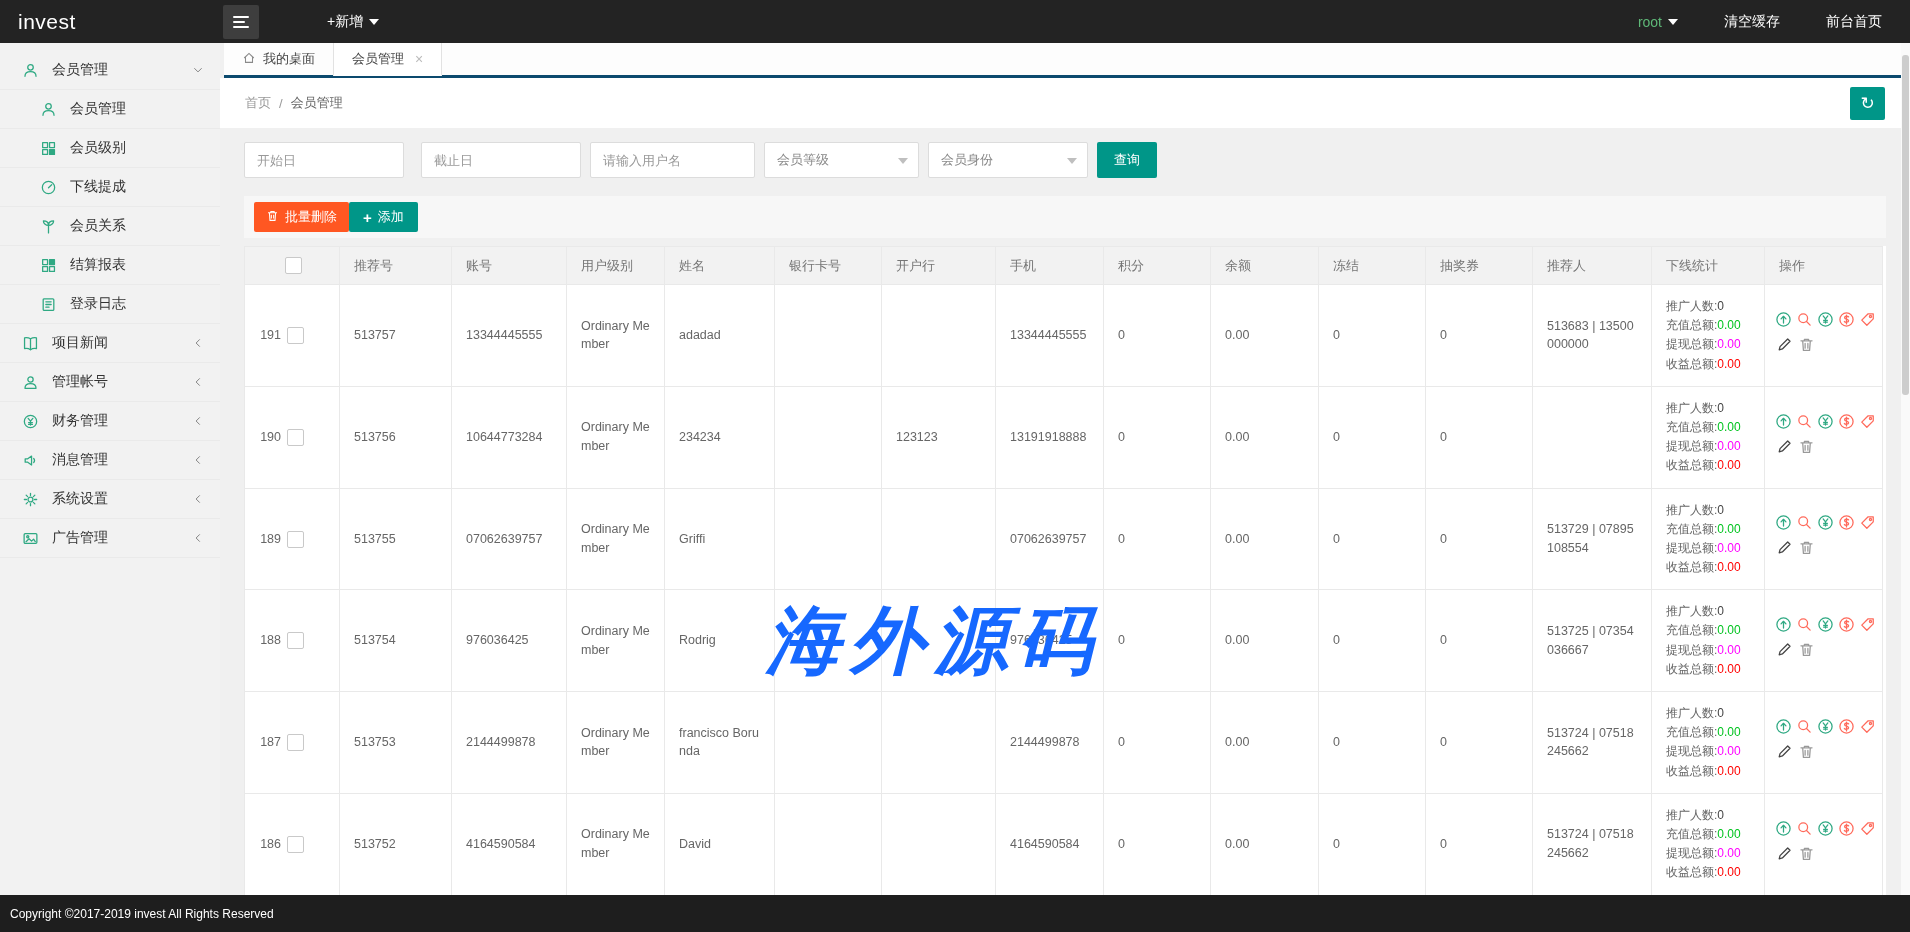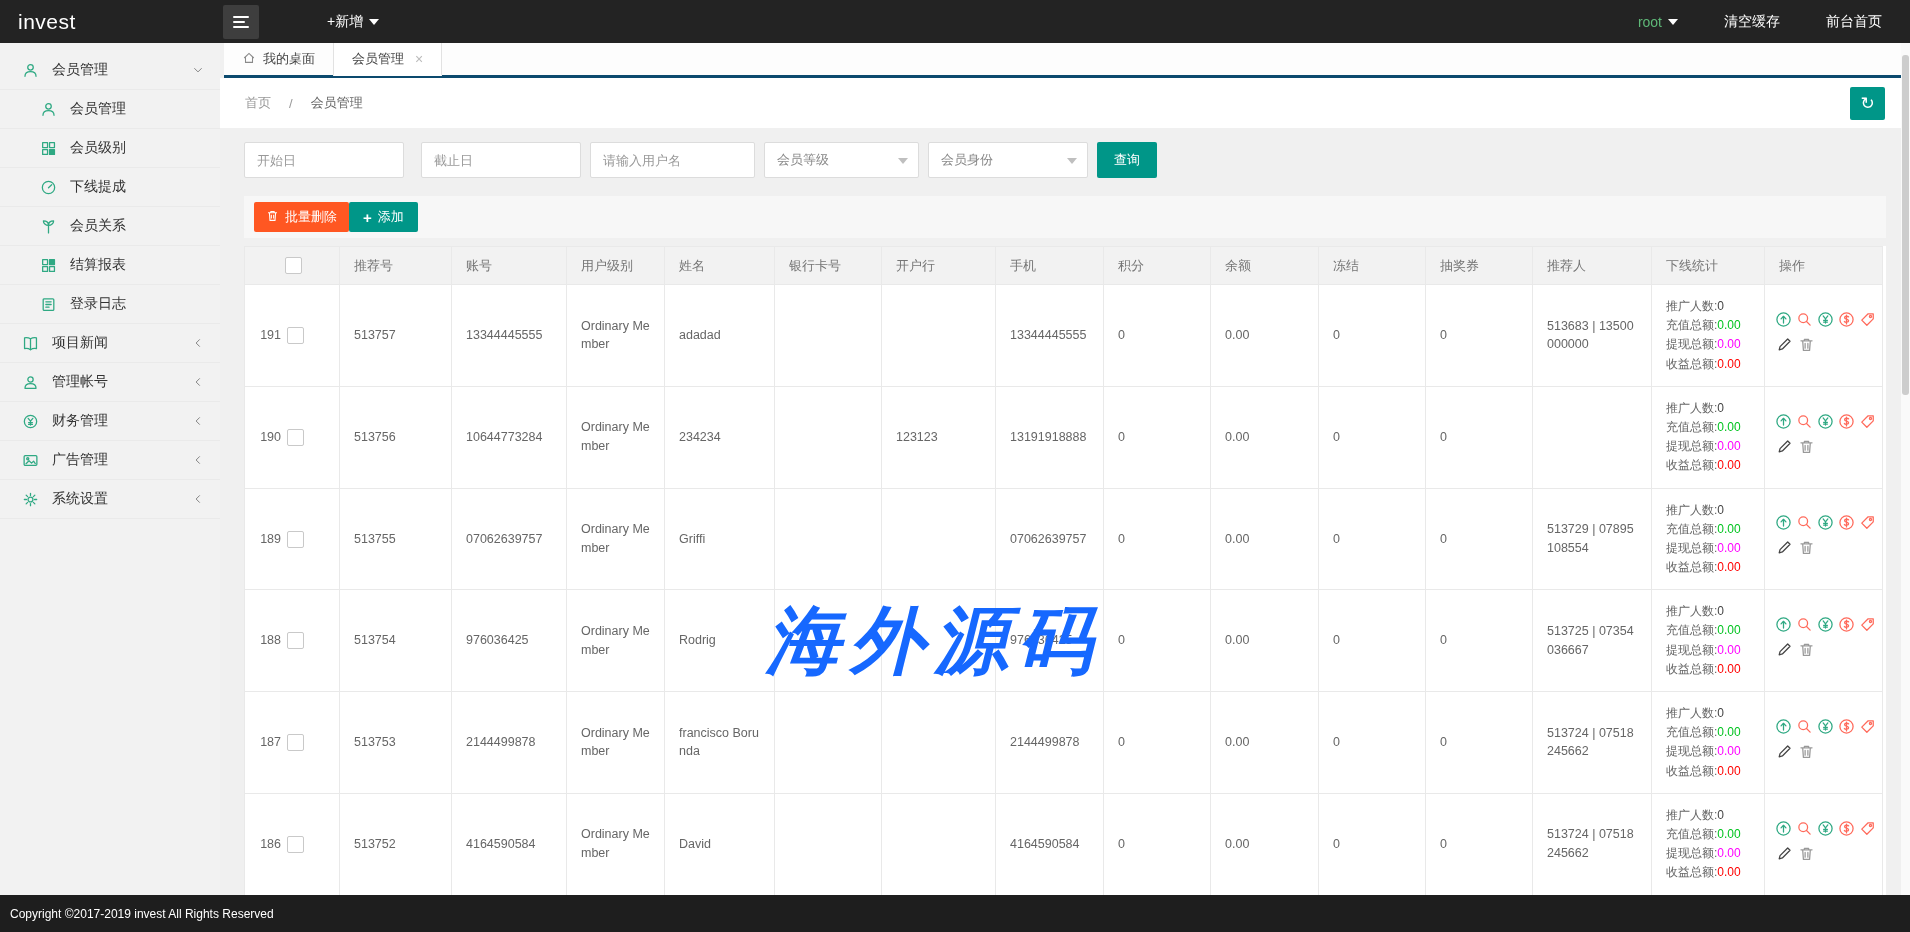--- a/index.html
+++ b/index.html
@@ -29,21 +29,21 @@
   .side-item .arrow svg { width:12px; height:12px; }
 
   
   .tabs { position:absolute; left:224px; top:43px; right:0; height:35px; background:#FDFDFD; border-bottom:3px solid #0c4a6e; display:flex; z-index:10; }
   .tab { display:flex; align-items:center; gap:7px; padding:0 18px; font-size:13px; color:#444; cursor:pointer; }
   .tab .home-ic svg { width:14px; height:14px; }
   .tab.active { background:#fff; border-left:1px solid #E2E2E2; border-right:1px solid #E2E2E2; margin-bottom:-1px; border-bottom:1px solid #fff; }
   .tab .close { color:#BBB; font-size:14px; margin-left:4px; cursor:pointer; }
 
   
-  .crumb-bar { position:absolute; left:220px; top:78px; right:0; height:50px; background:#fff; display:flex; align-items:center; padding:0 25px; font-size:13px; z-index:5;gap:10px; }
+  .crumb-bar { position:absolute; left:220px; top:78px; right:0; height:50px; background:#fff; display:flex; align-items:center; padding:0 25px; font-size:13px; z-index:5; }
   .crumb-bar .bc-home { color:#999; cursor:pointer; }
   .crumb-bar .bc-sep { color:#999; margin:0 8px; }
   .crumb-bar .bc-cur { color:#666; }
   .refresh-btn { margin-left:auto; width:35px; height:33px; background:#009688; color:#fff; border-radius:2px; display:flex; align-items:center; justify-content:center; font-size:17px; cursor:pointer; }
 
   
   .content { position:absolute; left:220px; top:128px; right:0; bottom:37px; background:#F0F0F0; overflow:hidden; padding:14px 24px 0; }
   .filter-row { display:flex; gap:9px; }
   .f-input { height:36px; background:#fff; border:1px solid #DCDCDC; border-radius:2px; padding:0 12px; font-size:13px; color:#333; font-family:inherit; }
   .f-input::placeholder { color:#999; }
@@ -207,38 +207,50 @@
           </svg>
         </span>
         <span>财务管理</span>
         <span class="arrow"><svg viewBox="0 0 16 16" fill="none" stroke="#777" stroke-width="1.2" stroke-linecap="round" stroke-linejoin="round">
             <path d="M10 3.5 5.5 8l4.5 4.5"></path>
           </svg></span>
       </div>
       <div class="side-item parent">
         <span class="s-icon">
           <svg viewBox="0 0 16 16" fill="none" stroke="#2FA983" stroke-width="1.2" stroke-linecap="round" stroke-linejoin="round">
+            <path d="M3 6.4v3.2h2.4L9 12.2V3.8L5.4 6.4H3z"></path>
+            <path d="M11 6c.9 1.1.9 2.9 0 4"></path>
+          </svg>
+        </span>
+        <span>消息管理</span>
+        <span class="arrow"><svg viewBox="0 0 16 16" fill="none" stroke="#777" stroke-width="1.2" stroke-linecap="round" stroke-linejoin="round">
+            <path d="M10 3.5 5.5 8l4.5 4.5"></path>
+          </svg></span>
+      </div>
+      <div class="side-item parent">
+        <span class="s-icon">
+          <svg viewBox="0 0 16 16" fill="none" stroke="#2FA983" stroke-width="1.2" stroke-linecap="round" stroke-linejoin="round">
+            <circle cx="8" cy="8" r="2.3"></circle>
+            <path d="M8 2.2v2M8 11.8v2M2.2 8h2M11.8 8h2M3.9 3.9l1.4 1.4M10.7 10.7l1.4 1.4M12.1 3.9l-1.4 1.4M5.3 10.7l-1.4 1.4"></path>
+          </svg>
+        </span>
+        <span>系统设置</span>
+        <span class="arrow"><svg viewBox="0 0 16 16" fill="none" stroke="#777" stroke-width="1.2" stroke-linecap="round" stroke-linejoin="round">
+            <path d="M10 3.5 5.5 8l4.5 4.5"></path>
+          </svg></span>
+      </div>
+      <div class="side-item parent">
+        <span class="s-icon">
+          <svg viewBox="0 0 16 16" fill="none" stroke="#2FA983" stroke-width="1.2" stroke-linecap="round" stroke-linejoin="round">
             <rect x="2" y="3.5" width="12" height="9" rx="1"></rect>
             <circle cx="5.4" cy="6.4" r="1"></circle>
             <path d="M3.8 11l2.8-2.8 2.4 2.3 1.9-1.9 1.6 2.4"></path>
           </svg>
         </span>
         <span>广告管理</span>
-        <span class="arrow"><svg viewBox="0 0 16 16" fill="none" stroke="#777" stroke-width="1.2" stroke-linecap="round" stroke-linejoin="round">
-            <path d="M10 3.5 5.5 8l4.5 4.5"></path>
-          </svg></span>
-      </div>
-      <div class="side-item parent">
-        <span class="s-icon">
-          <svg viewBox="0 0 16 16" fill="none" stroke="#2FA983" stroke-width="1.2" stroke-linecap="round" stroke-linejoin="round">
-            <circle cx="8" cy="8" r="2.3"></circle>
-            <path d="M8 2.2v2M8 11.8v2M2.2 8h2M11.8 8h2M3.9 3.9l1.4 1.4M10.7 10.7l1.4 1.4M12.1 3.9l-1.4 1.4M5.3 10.7l-1.4 1.4"></path>
-          </svg>
-        </span>
-        <span>系统设置</span>
         <span class="arrow"><svg viewBox="0 0 16 16" fill="none" stroke="#777" stroke-width="1.2" stroke-linecap="round" stroke-linejoin="round">
             <path d="M10 3.5 5.5 8l4.5 4.5"></path>
           </svg></span>
       </div>
     </nav>
 </aside>
 
 <div class="tabs">
   <div class="tab">
     <span class="home-ic"><svg viewBox="0 0 16 16" fill="none" stroke="#8a8a8a" stroke-width="1.2">

